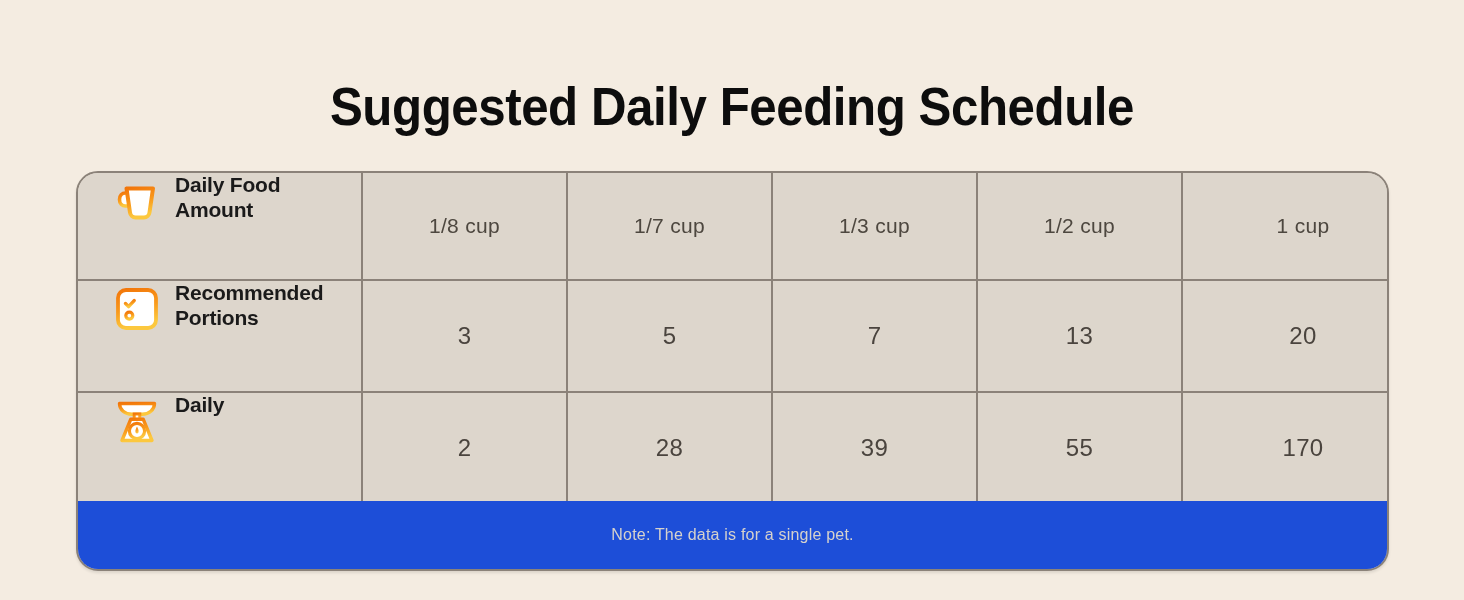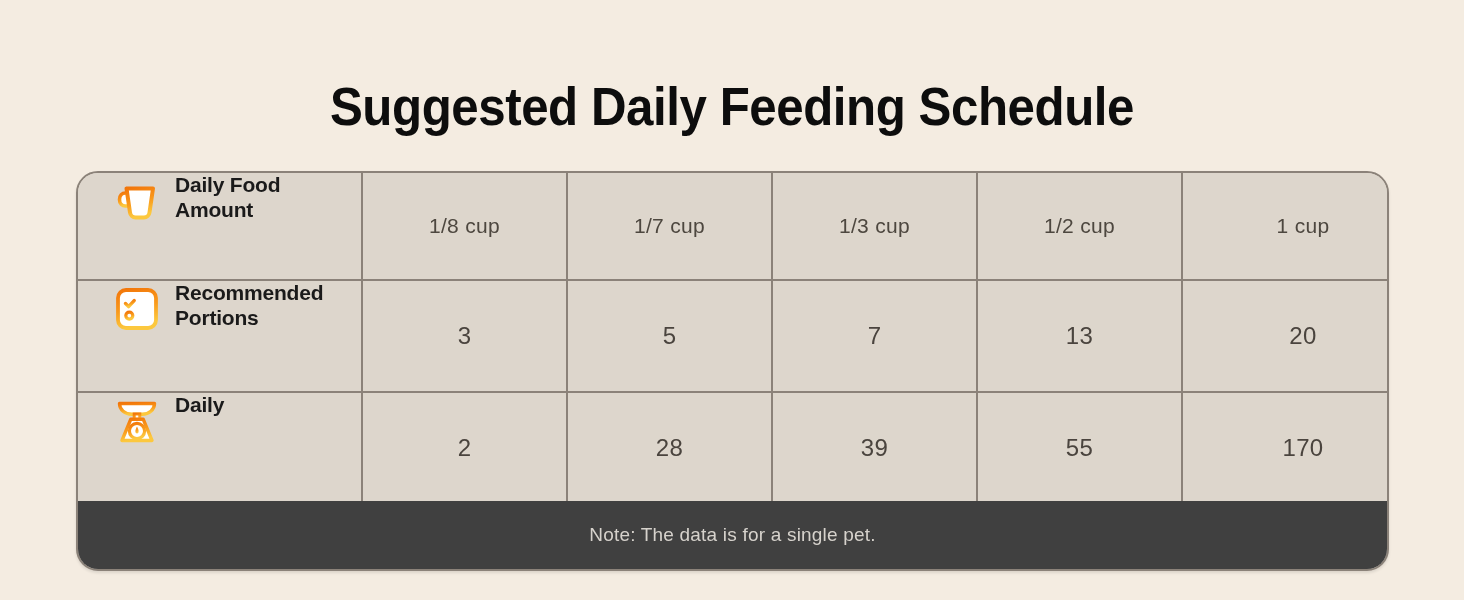--- a/index.html
+++ b/index.html
@@ -116,27 +116,27 @@
   }
   .datacell.header-txt { font-size: 21px; color: #4d473f; }
 
   
   .note {
     position: absolute;
     left: 0;
     bottom: 0;
     width: 100%;
     height: 68px;
-    background: #404040;
+    background: #1d4ed8;
     display: flex;
     align-items: center;
     justify-content: center;
     color: #d6d2cc;
     font-family: "Liberation Sans", sans-serif;
-    font-size: 19px;
+    font-size: 16px;
     letter-spacing: 0.2px;
   }
 </style>
 </head>
 <body>
 
 <div class="page">
 
   <div class="title">Suggested Daily Feeding Schedule</div>
 

